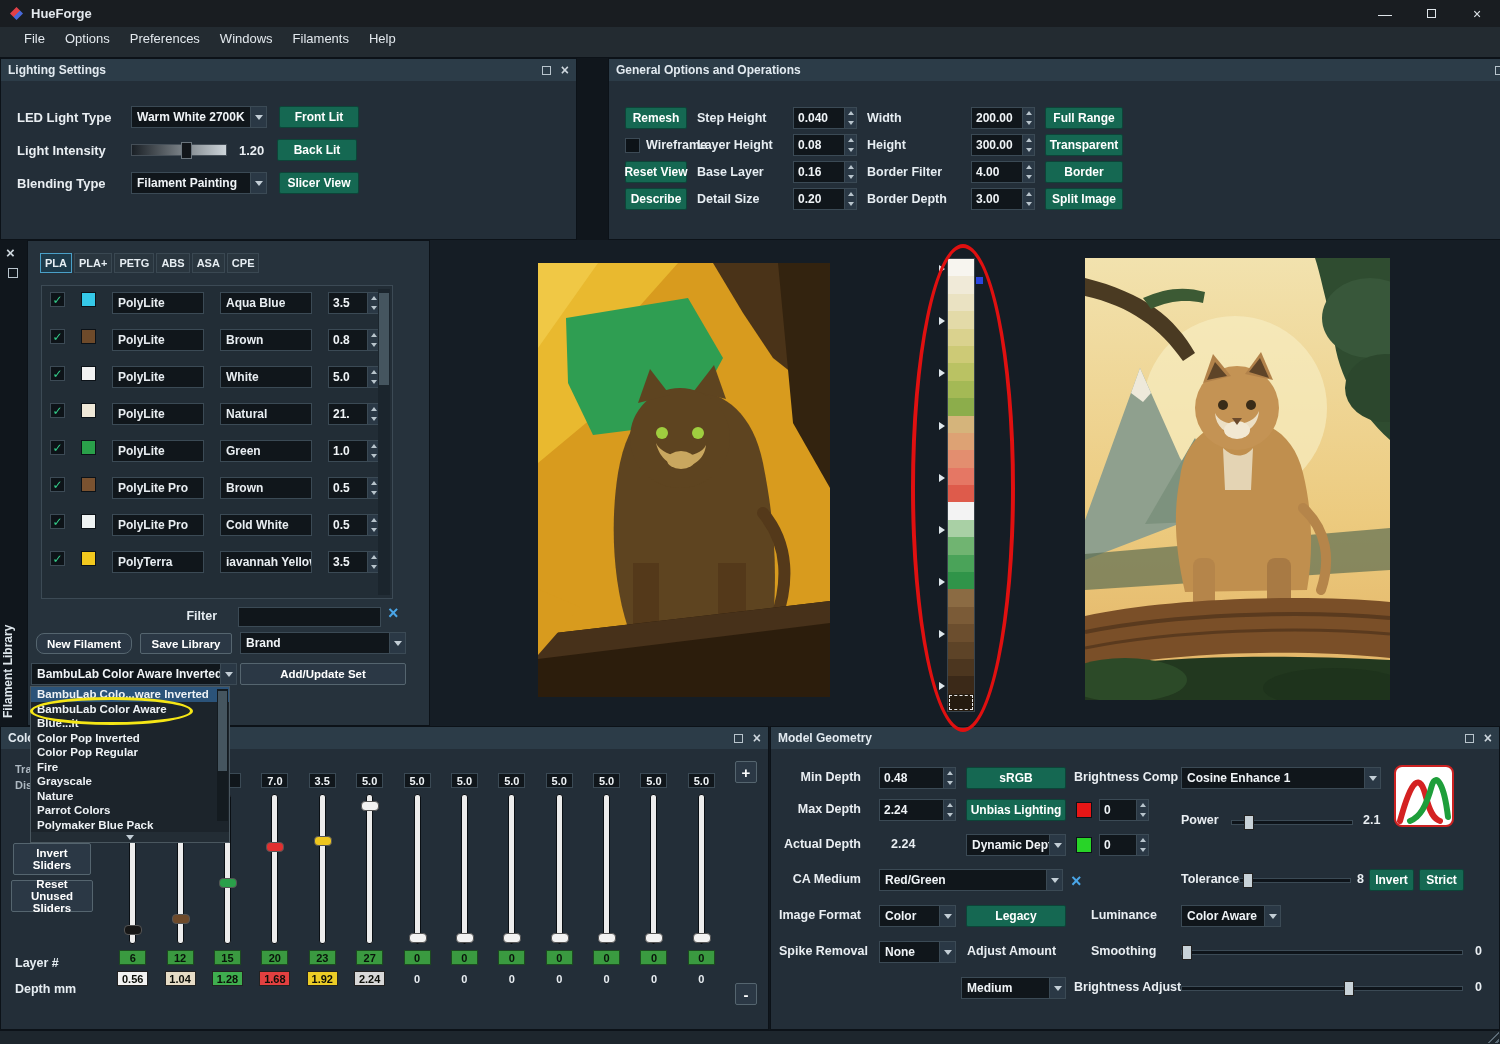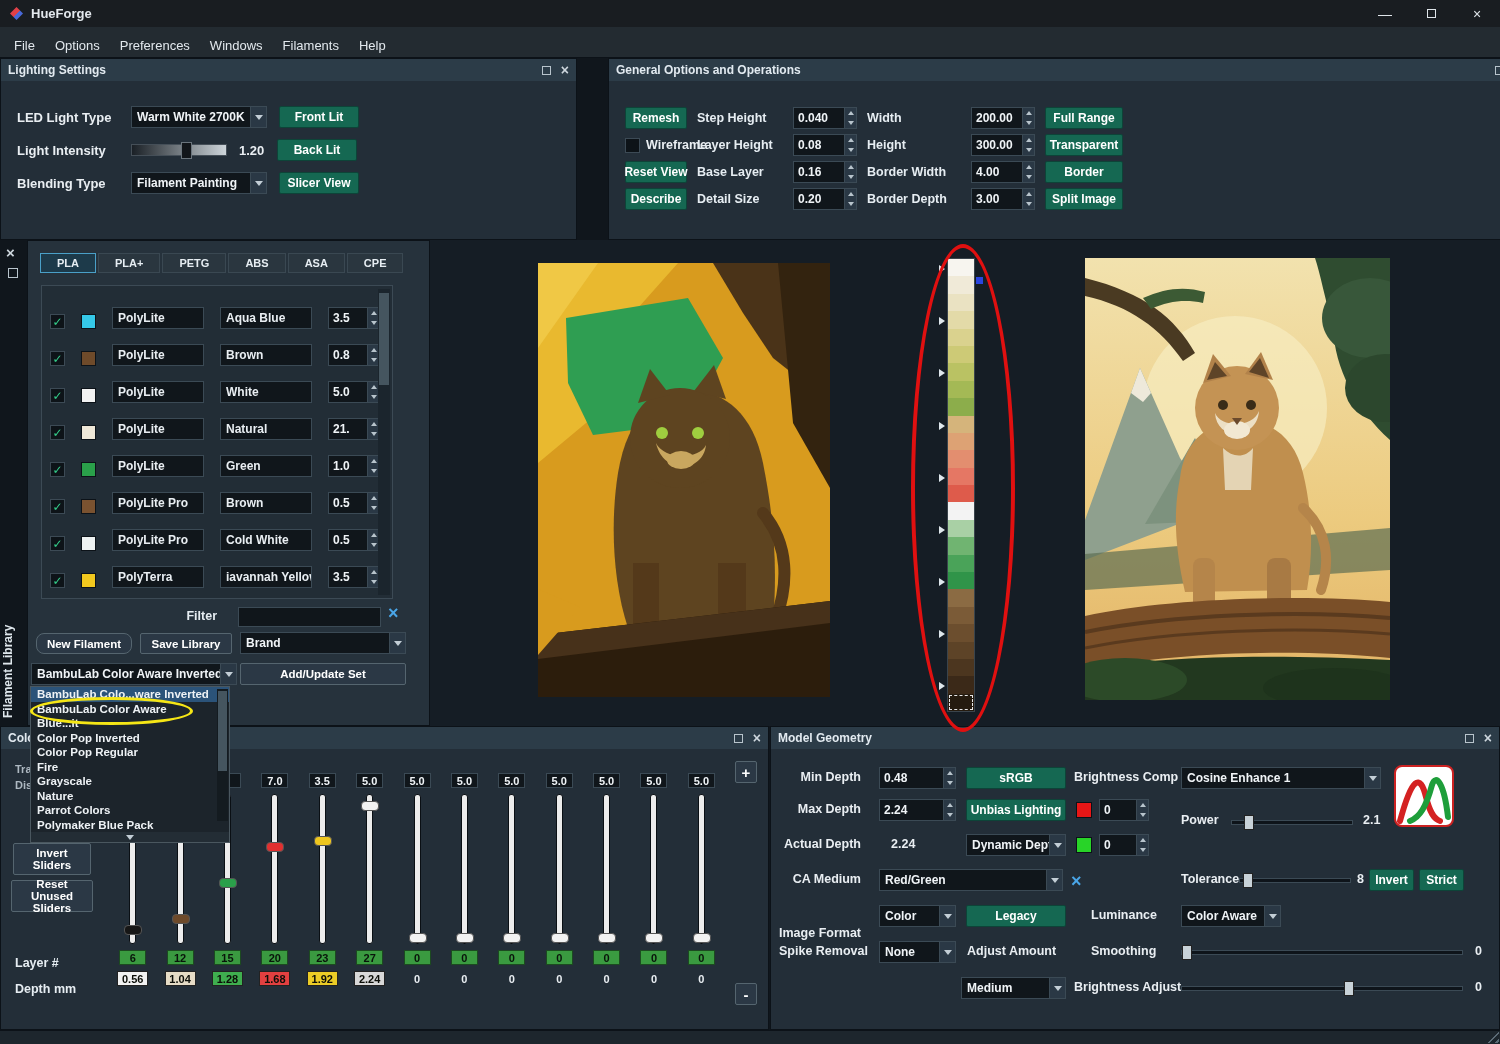--- a/index.html
+++ b/index.html
@@ -12,21 +12,21 @@
   body{background:#0c1116;}
   #app{position:relative;width:1500px;height:1044px;background:#10161c;color:var(--text);overflow:hidden;font-size:13px;}
   .abs{position:absolute;}
   
   #titlebar{left:0;top:0;width:1500px;height:27px;background:var(--titlebar);display:flex;align-items:center;}
   #app-icon{width:13px;height:13px;margin:0 8px 0 10px;background:linear-gradient(135deg,#e04048 50%,#4868d8 50%);clip-path:polygon(50% 0,100% 50%,50% 100%,0 50%);}
   #win-title{font-size:13px;font-weight:700;color:#e4e9ee;}
   #win-controls{margin-left:auto;display:flex;height:27px;}
   .win-btn{width:46px;height:27px;display:flex;align-items:center;justify-content:center;color:#dfe5ea;font-size:14px;}
   .max-glyph{width:9px;height:9px;border:1px solid #dfe5ea;display:block;}
-  #menubar{left:0;top:27px;width:1500px;height:31px;background:var(--menubar);display:flex;align-items:flex-end;padding-left:4px;border-bottom:1px solid #0c1218;}
+  #menubar{left:0;top:27px;width:1500px;height:31px;background:var(--menubar);display:flex;align-items:flex-start;padding-left:14px;border-bottom:1px solid #0c1218;}
   .menu-item{padding:4px 10px;font-size:13px;color:#e2e8ed;}
   
   .panel{position:absolute;background:var(--panel);border:1px solid #0c1218;}
   .panel-header{height:22px;background:var(--panel-header);display:flex;align-items:center;padding:0 7px;font-weight:700;font-size:12px;color:#e2eaf0;}
   .ph-icons{margin-left:auto;display:flex;gap:10px;align-items:center;}
   .float-ic{width:9px;height:9px;border:1.5px solid #b8c4cc;display:block;}
   .close-ic{color:#cdd6dd;font-size:14px;font-weight:700;line-height:1;}
   .lbl{font-weight:700;font-size:12.5px;color:#e6edf2;white-space:nowrap;}
   .btn{background:var(--accent-teal);border:1px solid #0d4438;border-radius:2px;color:#fff;font-weight:700;font-size:12px;display:flex;align-items:center;justify-content:center;height:22px;white-space:nowrap;}
   .btn2{background:#2b3845;border:1px solid #55656f;border-radius:2px;color:#fff;font-weight:700;font-size:11.5px;display:flex;align-items:center;justify-content:center;text-align:center;}
@@ -58,25 +58,25 @@
   .gen-row>*{margin-right:10px;}
   .gw-act{width:62px;}
   .gw-l1{width:86px;}
   .gw-l2{width:94px;}
   .gw-b2{width:78px;}
   .gen-row .spin{width:64px;}
   .gen-cbwrap{display:flex;align-items:center;gap:6px;font-weight:700;font-size:12.5px;}
   
   #filament-panel{left:27px;top:240px;width:403px;height:486px;background:#26323c;border:1px solid #0c1218;}
   #filament-tabs{position:absolute;left:12px;top:12px;display:flex;gap:2px;}
-  .tab{padding:3px 16px;background:#2a363f;border:1px solid #3a4852;color:#e6edf2;font-weight:700;font-size:11px;}
+  .tab{padding:3px 4px;background:#2a363f;border:1px solid #3a4852;color:#e6edf2;font-weight:700;font-size:11px;}
   .tab.active{background:#1d3a4a;border-color:#4aa0c8;}
   #filament-list{position:absolute;left:13px;top:44px;width:352px;height:314px;border:1px solid #3c4a55;background:#222d36;}
   #filament-rows{padding:6px 0 0 8px;}
-  .f-row{display:flex;align-items:flex-end;gap:16px;height:37px;}
+  .f-row{display:flex;align-items:flex-start;gap:16px;height:37px;}
   .swatch{width:15px;height:15px;border:1px solid #0c1218;flex:none;}
   .f-field{width:92px;height:22px;background:var(--input-bg);border:1px solid var(--input-border);font-size:12px;font-weight:700;display:flex;align-items:center;padding:0 5px;white-space:nowrap;overflow:hidden;}
   .f-row .spin{width:52px;}
   #filament-scrollbar{position:absolute;right:2px;top:3px;width:12px;height:306px;background:#1b252d;}
   #filament-scroll-thumb{position:absolute;left:1px;top:4px;width:10px;height:92px;background:#45555f;}
   #filter-label{left:145px;top:368px;width:44px;text-align:right;}
   #filter-input{left:210px;top:366px;width:143px;}
   #filter-clear{left:360px;top:362px;color:#4aa6e8;font-size:18px;font-weight:700;}
   #new-filament-btn{left:8px;top:392px;width:96px;height:21px;border-radius:8px;}
   #save-library-btn{left:112px;top:392px;width:92px;height:21px;}
@@ -257,21 +257,21 @@
         <div class="gen-row">
           <div class="btn gw-act">Reset View</div>
           <div class="lbl gw-l1">Base Layer</div>
           <div class="spin">
             <span class="spin-val">0.16</span>
             <span class="spin-arrows">
               <span class="arr-up"></span>
               <span class="arr-down"></span>
             </span>
           </div>
-          <div class="lbl gw-l2">Border Width</div>
+          <div class="lbl gw-l2">Border Filter</div>
           <div class="spin">
             <span class="spin-val">4.00</span>
             <span class="spin-arrows">
               <span class="arr-up"></span>
               <span class="arr-down"></span>
             </span>
           </div>
           <div class="btn gw-b2">Border</div>
         </div>
         <div class="gen-row">
@@ -736,21 +736,21 @@
     </div>
     <div class="abs" id="ca-clear">×</div>
     <div class="g-lbl" style="left:410px;top:145px">Tolerance</div>
     <div class="hslider" style="left:468px;top:151px;width:112px">
         <div class="hhandle" style="left:3%"></div>
       </div>
     <div class="g-lbl" style="left:586px;top:145px">8</div>
     <div class="abs btn" style="left:598px;top:142px;width:45px">Invert</div>
     <div class="abs btn" style="left:648px;top:142px;width:45px">Strict</div>
 
-    <div class="g-lbl right" style="left:8px;top:199px;width:82px">Image Format</div>
+    <div class="g-lbl right" style="left:8px;top:181px;width:82px">Image Format</div>
     <div class="abs dd" style="left:108px;top:178px;width:77px">
       <span class="dd-val">Color</span>
       <span class="dd-arrow"></span>
     </div>
     <div class="abs btn" style="left:195px;top:178px;width:100px">Legacy</div>
     <div class="g-lbl" style="left:320px;top:181px">Luminance</div>
     <div class="abs dd" style="left:410px;top:178px;width:100px">
       <span class="dd-val">Color Aware</span>
       <span class="dd-arrow"></span>
     </div>

